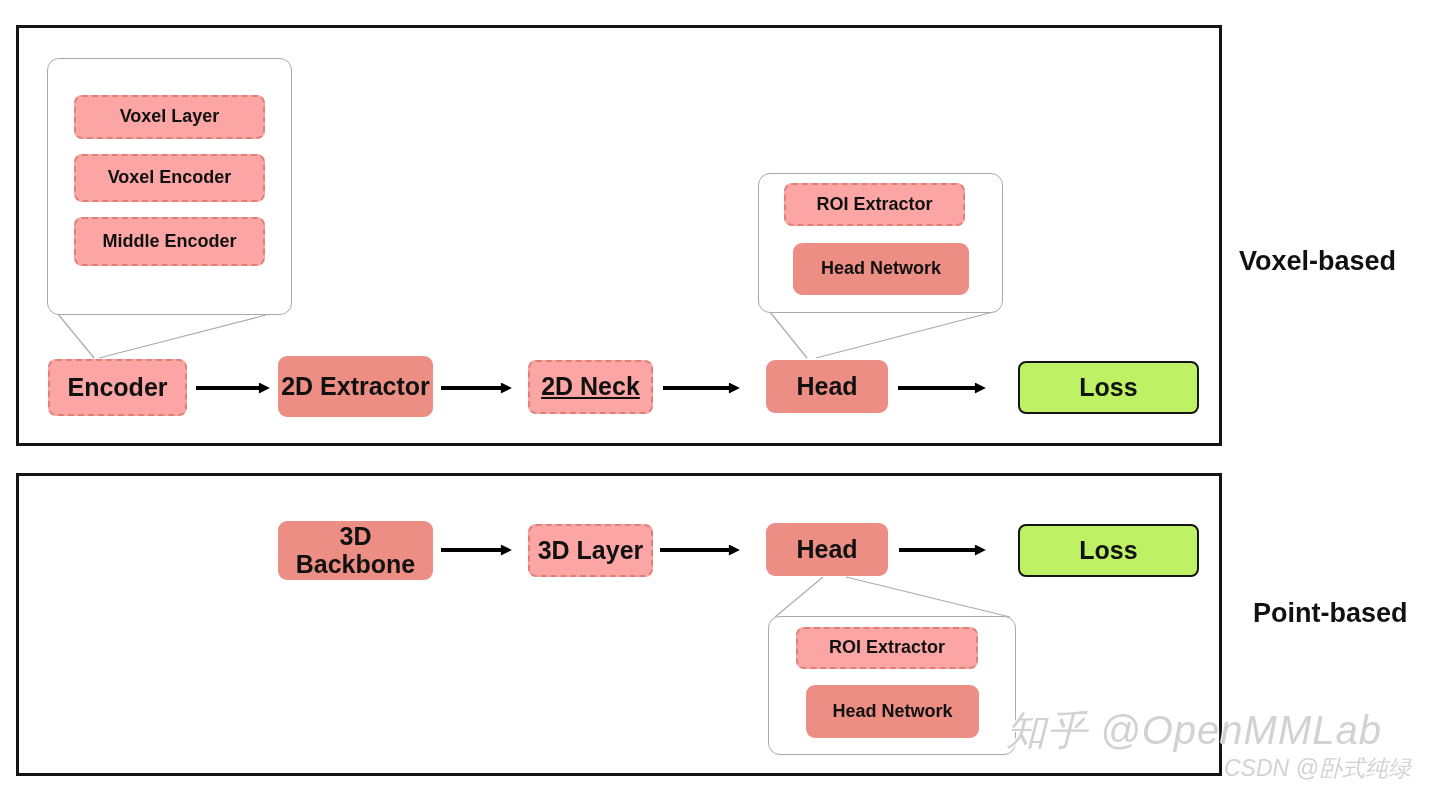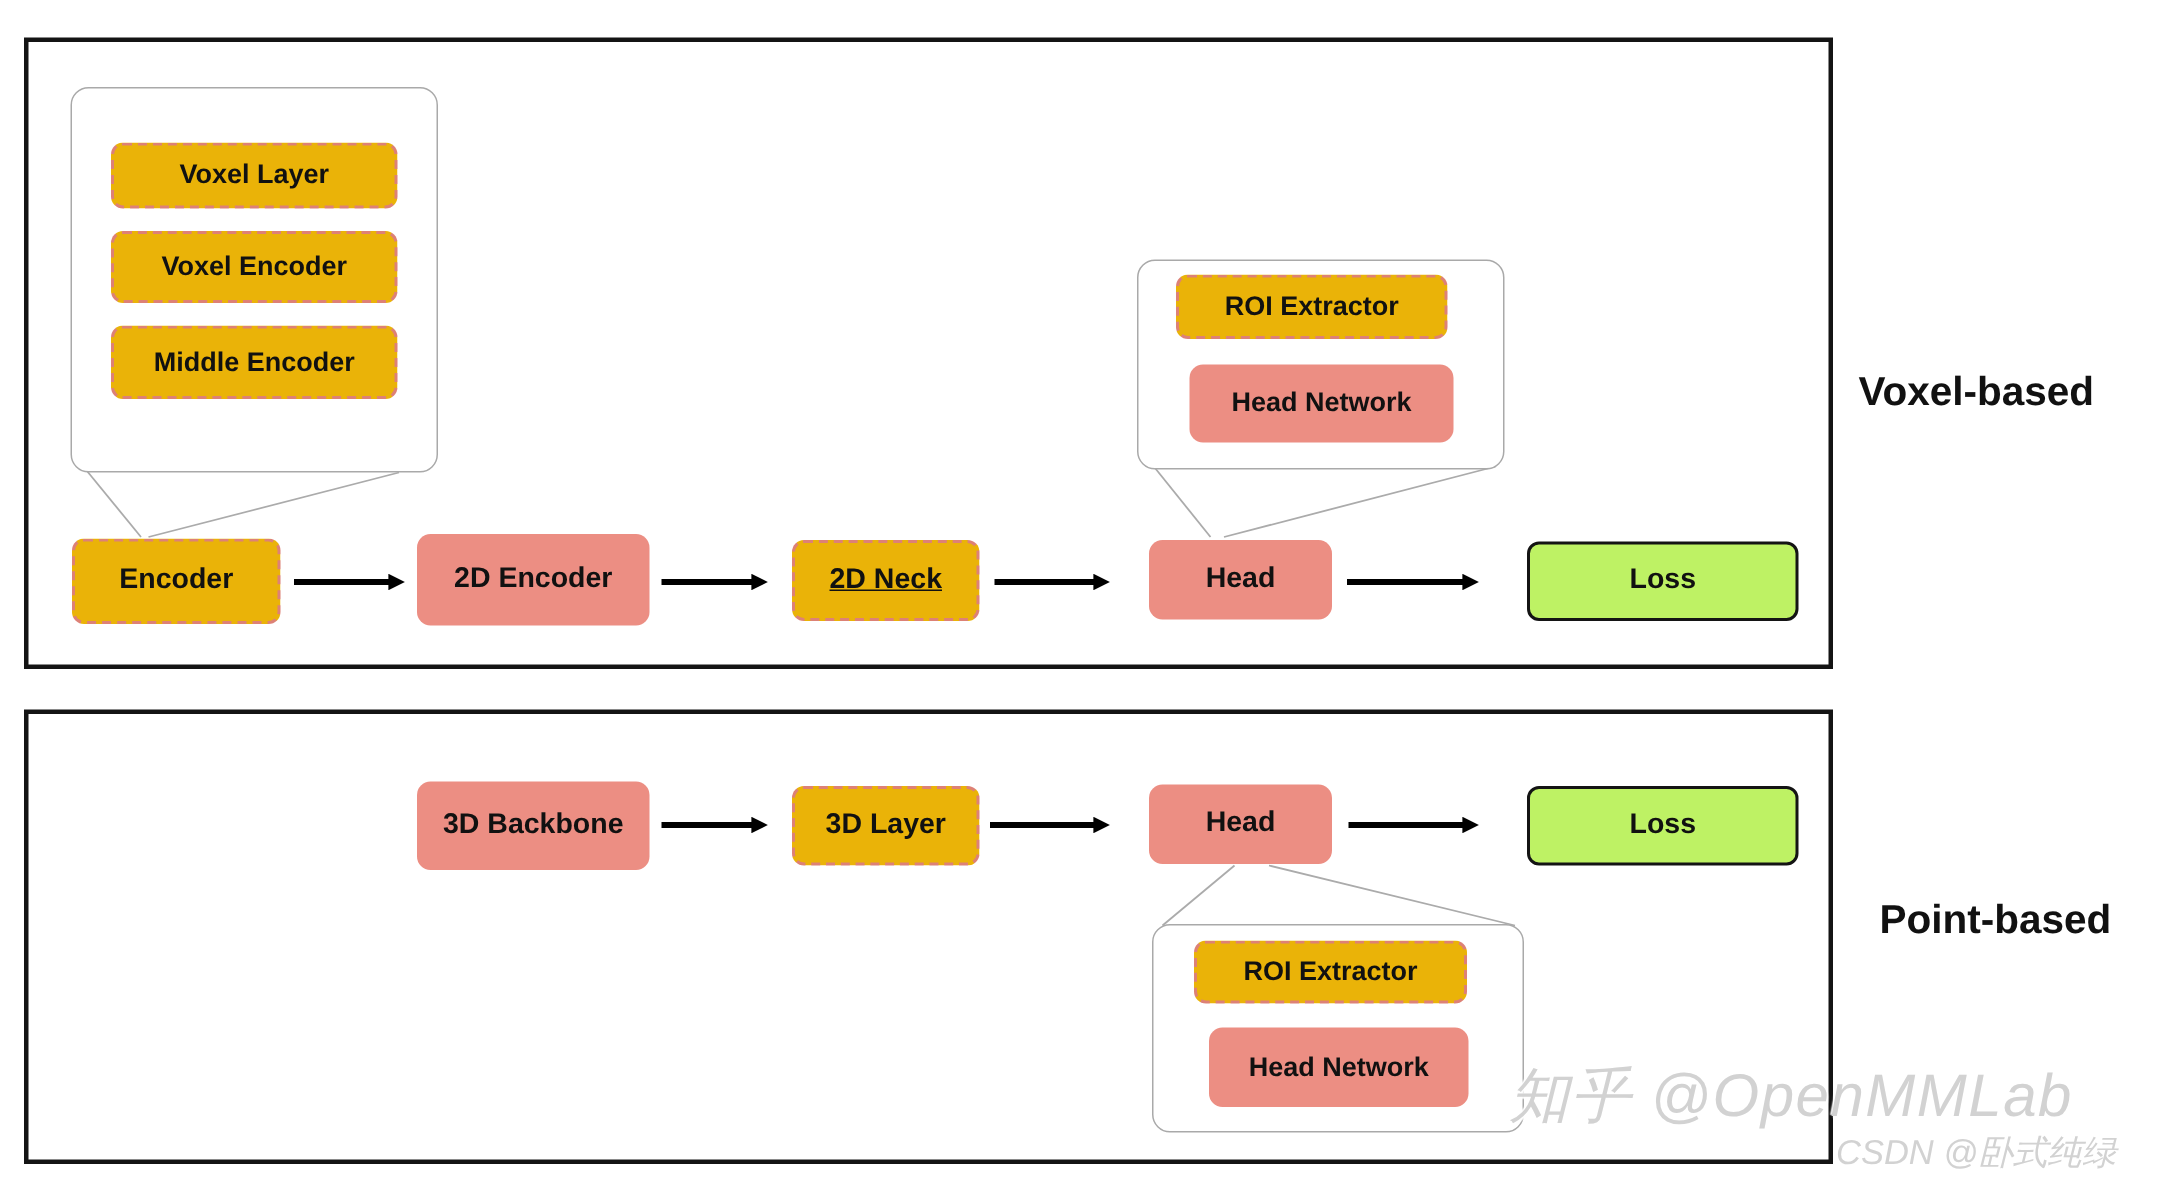--- a/index.html
+++ b/index.html
@@ -11,23 +11,23 @@
     --text:#111111;
     --watermark:#D2D2D2;
     --bg:#FFFFFF;
   }
   *{margin:0;padding:0;box-sizing:border-box;}
   html,body{width:1440px;height:797px;background:var(--bg);
     font-family:"Liberation Sans",sans-serif;color:var(--text);overflow:hidden;}
   .stage{position:absolute;left:0;top:0;width:1440px;height:797px;background:var(--bg);}
   .frame{position:absolute;border:3px solid var(--frame-border);background:transparent;}
   .box{position:absolute;display:flex;align-items:center;justify-content:center;
-    font-weight:700;font-size:19px;text-align:center;line-height:1.1;background:#fff;}
+    font-weight:700;font-size:25px;text-align:center;line-height:1.1;background:#fff;}
   .filled{background:var(--salmon-fill);border-radius:9px;border:none;}
-  .dashed{border:2px dashed var(--dash-border);border-radius:8px;background:#eab308;}
+  .dashed{border:2px dashed var(--dash-border);border-radius:8px;background:#fca5a5;}
   .outlined{border:2px solid var(--frame-border);border-radius:8px;background:#bef264;}
   .callout{position:absolute;border:1px solid var(--callout-border);border-radius:12px;background:#fff;}
   .callout .box{font-size:18px;}
   .section-label{position:absolute;font-weight:700;font-size:27px;white-space:nowrap;}
   svg.overlay{position:absolute;left:0;top:0;width:1440px;height:797px;pointer-events:none;}
   .watermark{position:absolute;color:var(--watermark);font-weight:400;white-space:nowrap;
     text-shadow:-1px -1px 1px #ffffff,1px 1px 1px #ffffff;font-style:italic;}
   .wm-zhihu{left:1006px;top:703px;font-size:40px;letter-spacing:1px;}
   .wm-csdn{left:1224px;top:753px;font-size:23px;}
 </style>
@@ -93,21 +93,21 @@
     </div>
     <div class="box filled" style="left:34px;top:69px;width:176px;height:52px;">
       <span>Head Network</span>
     </div>
   </div>
 
   <div class="box dashed" style="left:48px;top:359px;width:139px;height:57px;">
     <span>Encoder</span>
   </div>
   <div class="box filled" style="left:278px;top:356px;width:155px;height:61px;">
-    <span>2D Encoder</span>
+    <span>2D Extractor</span>
   </div>
   <div class="box dashed" style="left:528px;top:360px;width:125px;height:54px;text-decoration:underline;">
     <span>2D Neck</span>
   </div>
   <div class="box filled" style="left:766px;top:360px;width:122px;height:53px;">
     <span>Head</span>
   </div>
   <div class="box outlined" style="left:1018px;top:361px;width:181px;height:53px;">
     <span>Loss</span>
   </div>

